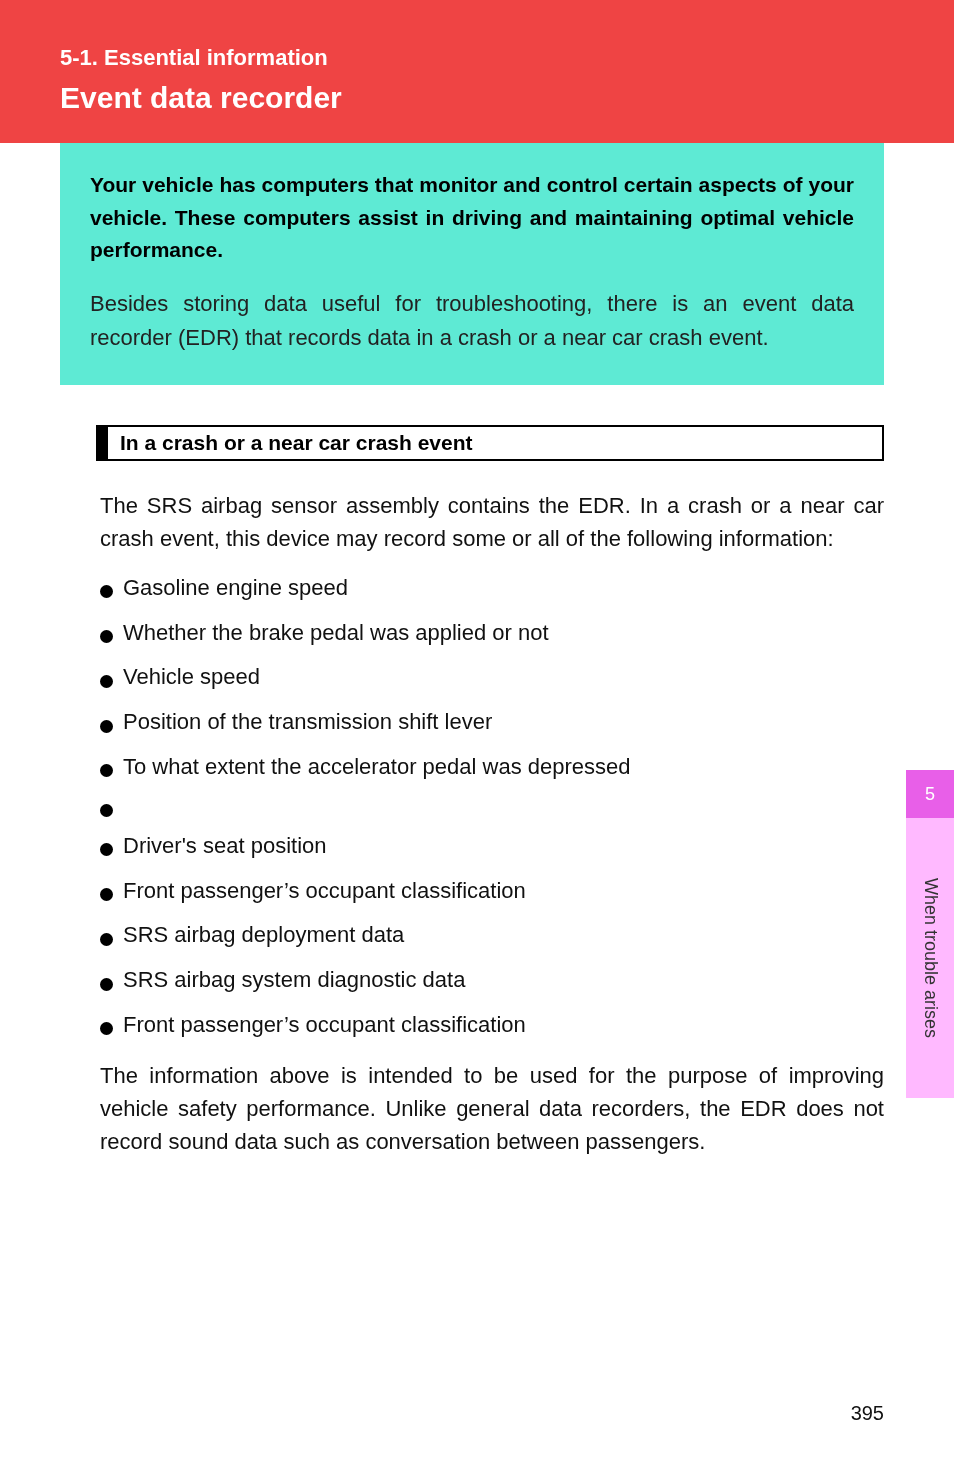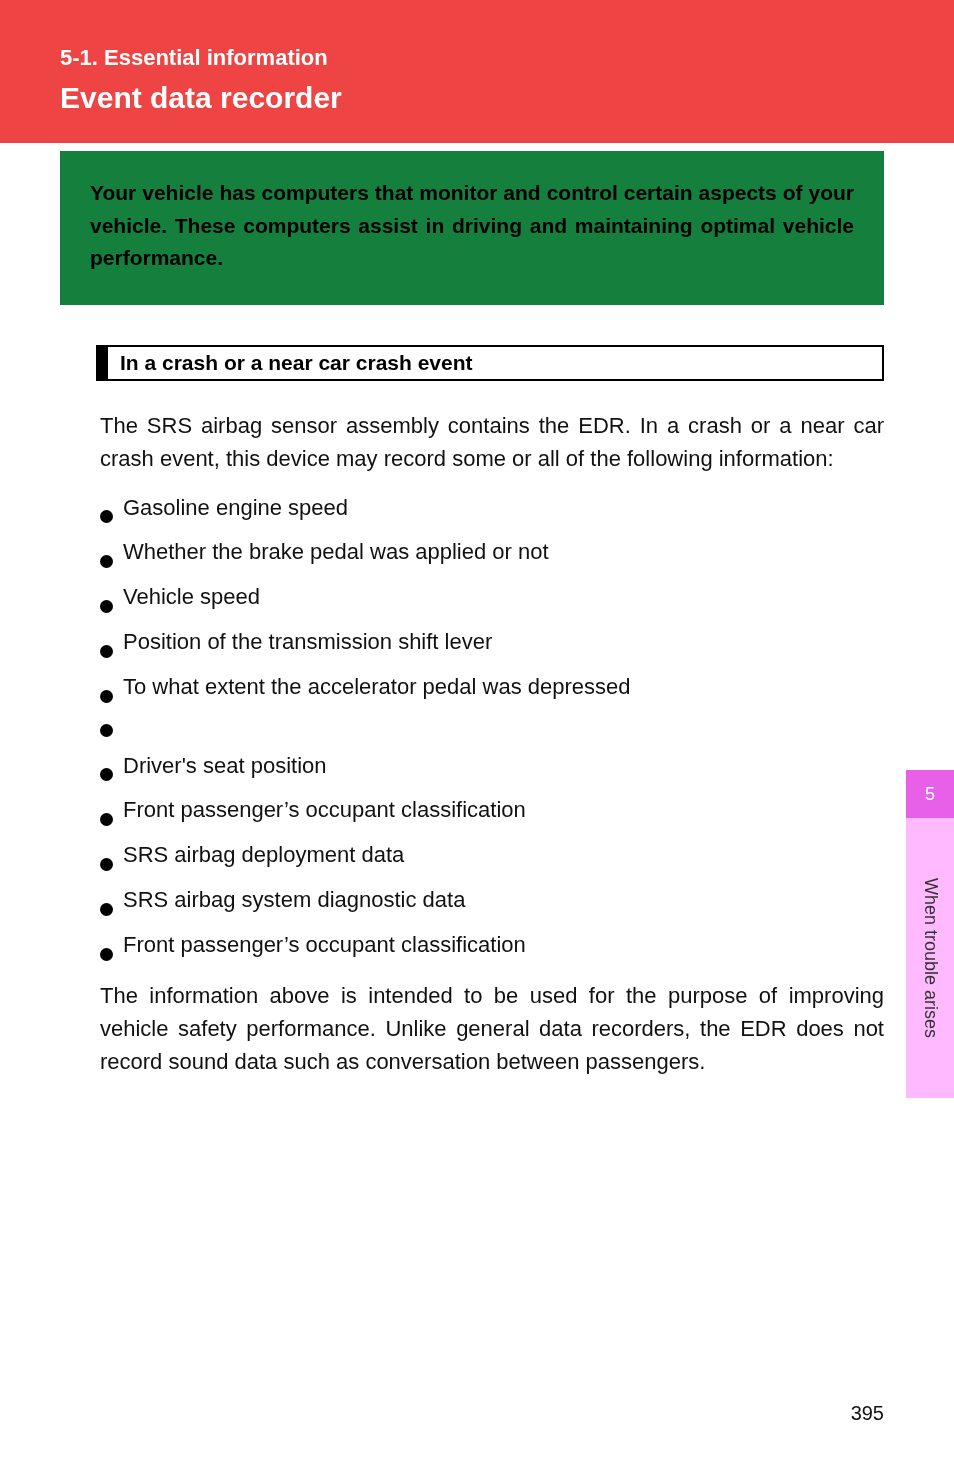--- a/index.html
+++ b/index.html
@@ -4,32 +4,32 @@
 <style>
   * { margin: 0; padding: 0; box-sizing: border-box; }
   html, body { width: 954px; height: 1475px; font-family: Arial, Helvetica, sans-serif; background: #fff; }
   .page { position: relative; width: 954px; height: 1475px; background: #fff; }
 
   .header-band { background: #ef4444; padding: 45px 60px 28px 60px; color: #fff; }
   .section-chapter { font-size: 22px; font-weight: bold; margin-bottom: 10px; }
   .section-title { font-size: 30px; font-weight: bold; }
 
   .content { padding: 0 70px 0 60px; }
-  .intro-box { background: #15803d; padding: 26px 30px 30px 30px; margin-top: 8px; }
+  .intro-box { background: #5eead4; padding: 26px 30px 30px 30px; margin-top: 0; }
   .intro-bold { font-size: 21px; font-weight: bold; line-height: 1.55; text-align: justify; }
   .intro-para { font-size: 22px; line-height: 1.55; text-align: justify; margin-top: 20px; color: #222; }
 
   .sub-head-wrap { display:flex; align-items:stretch; margin-top: 40px; padding-left: 36px; }
   .sub-bar { width: 10px; background:#000; flex-shrink:0; }
   .sub-box { border: 2px solid #000; flex:1; padding: 4px 12px; font-size: 21px; font-weight: bold; }
 
   .body-text { padding: 0 0 0 40px; margin-top: 28px; }
   .para { font-size: 22px; line-height: 1.5; text-align: justify; color:#111; }
   .bullets { margin-top: 18px; }
-  .bullet-row { display:flex; align-items:flex-end; margin: 14px 0; }
+  .bullet-row { display:flex; align-items:center; margin: 14px 0; }
   .bullet-dot { width: 13px; height: 13px; border-radius: 50%; background:#000; flex-shrink:0; margin-top: 7px; margin-right: 10px; }
   .bullet-text { font-size: 22px; line-height: 1.4; color:#111; }
   .closing { font-size: 22px; line-height: 1.5; text-align: justify; margin-top: 18px; color:#111; }
 
   .side-tab { position:absolute; right: 0; top: 770px; width: 48px; }
   .tab-num { background:#e85fe8; color:#fff; width:48px; height:48px; display:flex; align-items:center; justify-content:center; font-size:18px; }
   .tab-label { background:#ffb9ff; width:48px; height:280px; display:flex; align-items:center; justify-content:center; }
   .tab-label span { writing-mode: vertical-rl; font-size:18px; color:#333; }
 
   .page-num { position:absolute; right: 70px; bottom: 50px; font-size: 20px; color:#111; }
@@ -41,20 +41,21 @@
 
   <div class="header-band">
     <div class="section-chapter">5-1. Essential information</div>
     <div class="section-title">Event data recorder</div>
   </div>
 
   <div class="content">
 
     <div class="intro-box">
       <div class="intro-bold">Your vehicle has computers that monitor and control certain aspects of your vehicle. These computers assist in driving and maintaining optimal vehicle performance.</div>
+      <div class="intro-para">Besides storing data useful for troubleshooting, there is an event data recorder (EDR) that records data in a crash or a near car crash event.</div>
     </div>
 
     <div class="sub-head-wrap">
       <div class="sub-bar"></div>
       <div class="sub-box">In a crash or a near car crash event</div>
     </div>
 
     <div class="body-text">
       <div class="para">The SRS airbag sensor assembly contains the EDR. In a crash or a near car crash event, this device may record some or all of the following information:</div>
 

